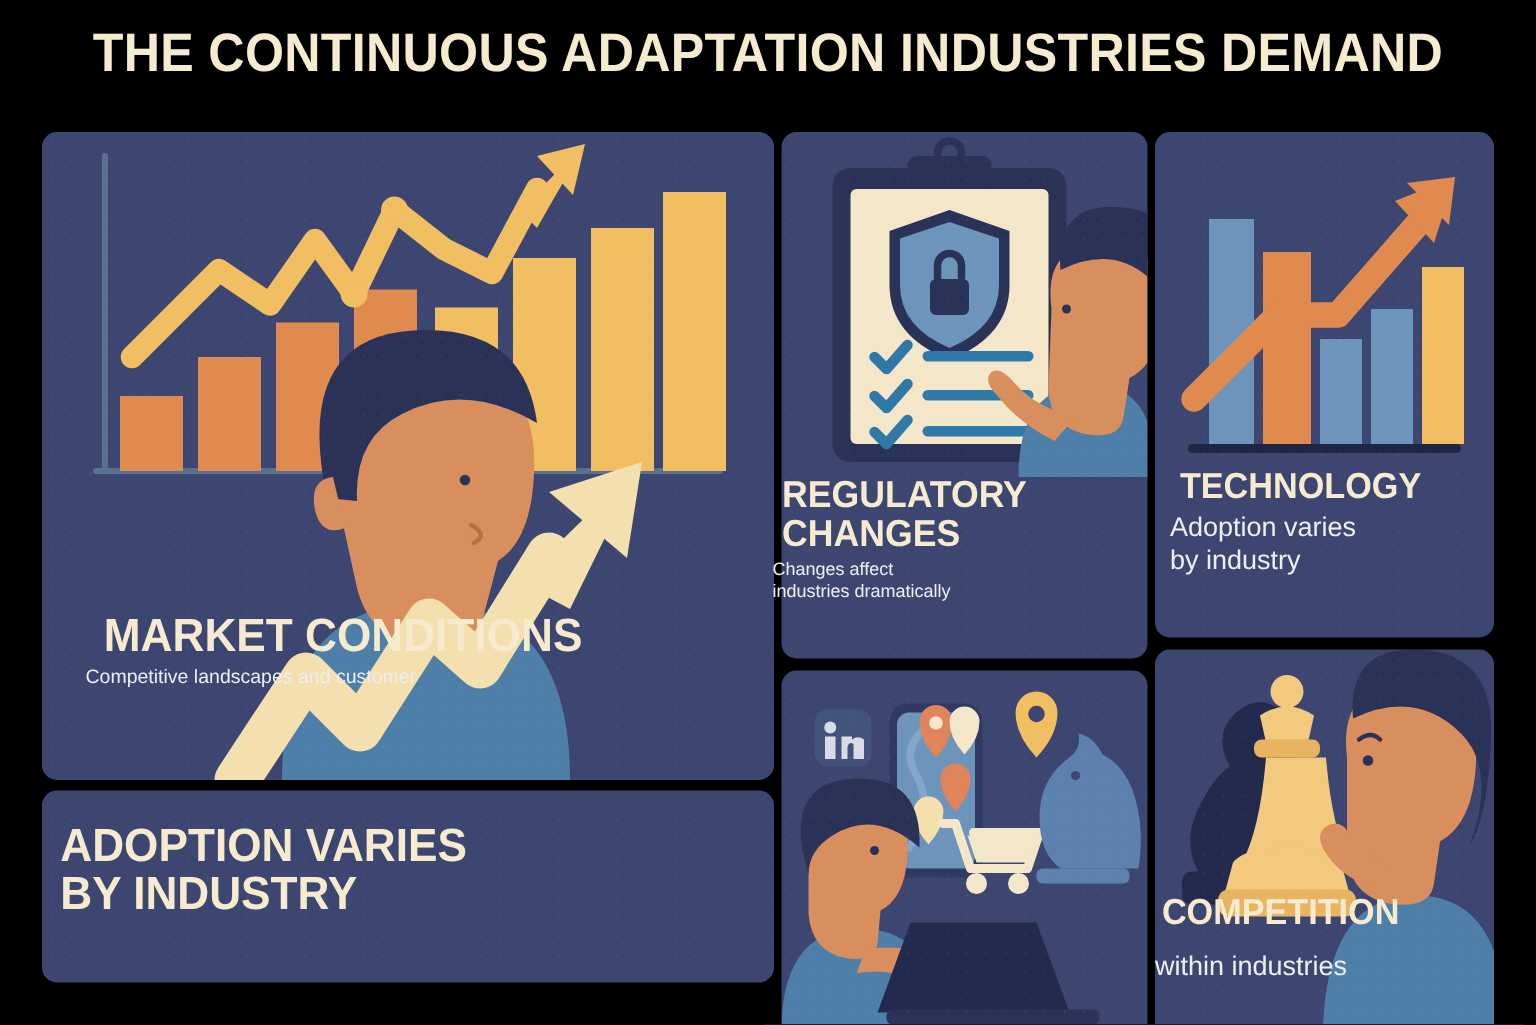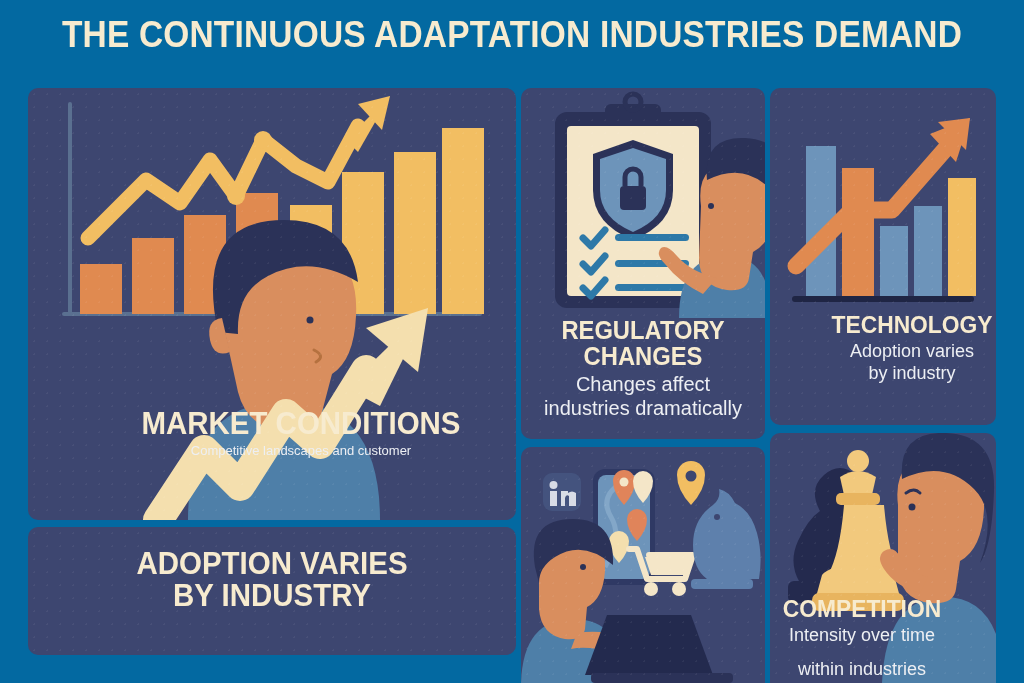--- a/index.html
+++ b/index.html
@@ -4,21 +4,21 @@
 <style>
   html, body {
     margin: 0;
     padding: 0;
     background: #262a4d;
   }
   #stage {
     position: relative;
     width: 1024px;
     height: 683px;
-    background: #0369a1;
+    background: #000000;
     overflow: hidden;
     font-family: "Liberation Sans", sans-serif;
   }
 
   
   .title {
     position: absolute;
     left: 0; top: 14px;
     width: 1024px;
     text-align: center;
@@ -48,21 +48,21 @@
   .p-market      { left: 28px;  top: 88px;  width: 488px; height: 432px; }
   .p-adoption    { left: 28px;  top: 527px; width: 488px; height: 128px; }
   .p-regulatory  { left: 521px; top: 88px;  width: 244px; height: 351px; }
   .p-social      { left: 521px; top: 447px; width: 244px; height: 236px; border-radius: 10px 10px 0 0; }
   .p-technology  { left: 770px; top: 88px;  width: 226px; height: 337px; }
   .p-competition { left: 770px; top: 433px; width: 226px; height: 250px; border-radius: 10px 10px 0 0; }
 
   
   .txtblock {
     position: absolute;
-    text-align: center;
+    text-align: left;
     pointer-events: none;
   }
   .heading {
     color: #F7EBCF;
     font-weight: bold;
     line-height: 1.04;
     transform: scaleX(0.95);
   }
   .sub {
     color: #EDEFF3;
@@ -72,21 +72,21 @@
 
   .t-market   { left: 28px;  top: 408px; width: 488px; padding-left: 29px; }
   .t-market .heading { font-size: 31px; }
   .t-market .sub     { font-size: 13px; }
 
   .t-adoption { left: 28px;  top: 548px; width: 488px; }
   .t-adoption .heading { font-size: 31px; }
 
   .t-regulatory { left: 515px; top: 317px; width: 256px; }
   .t-regulatory .heading { font-size: 25px; }
-  .t-regulatory .sub     { font-size: 20px; }
+  .t-regulatory .sub     { font-size: 12px; }
 
   .t-technology { left: 780px; top: 313px; width: 264px; }
   .t-technology .heading { font-size: 24px; }
   .t-technology .sub     { font-size: 18px; }
 
   .t-competition { left: 770px; top: 597px; width: 184px; }
   .t-competition .heading { font-size: 24px; }
   .t-competition .sub     { font-size: 18px; }
 
   .art { position: absolute; inset: 0; }
@@ -300,17 +300,16 @@
           <circle cx="142" cy="74" r="3.5" fill="#2B3258"></circle>
           <path d="M136 60 q8 -6 14 0" fill="none" stroke="#2B3258" stroke-width="3" stroke-linecap="round"></path>
           <path d="M150 160 q-24 -6 -36 -24 q-8 -12 0 -18 q10 -6 16 6 q10 16 28 20 z" fill="#D98E5E"></path>
         </g>
       </svg>
     </div>
   </div>
 
   <div class="txtblock t-competition">
     <div class="heading">COMPETITION</div>
-    <div class="sub">Intensity over time</div>
     <div class="sub" style="margin-top:12px">within industries</div>
   </div>
 
 </div>
 
 </body></html>

